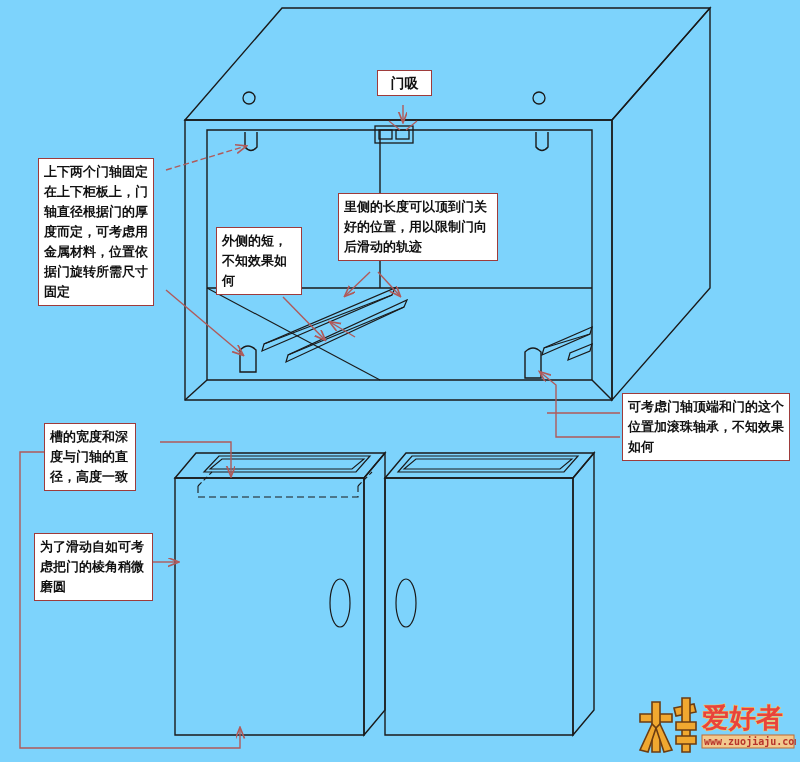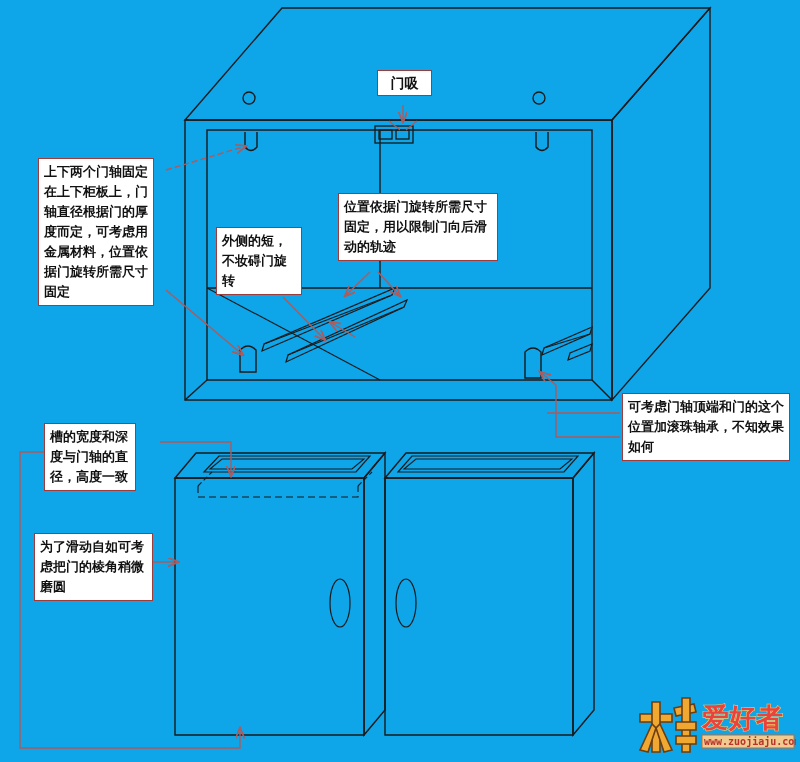--- a/index.html
+++ b/index.html
@@ -7,21 +7,21 @@
     padding: 0;
     background: #ffffff;
   }
   body {
     font-family: "DejaVu Sans", "Liberation Sans", sans-serif;
   }
   #stage {
     position: relative;
     width: 800px;
     height: 762px;
-    background: #0ea5e9;
+    background: #7dd3fc;
     overflow: hidden;
   }
   #drawing {
     position: absolute;
     left: 0;
     top: 0;
     width: 800px;
     height: 762px;
   }
   .note {
@@ -177,23 +177,23 @@
 
       <path d="M20,530 L20,748 L240,748 L240,728" marker-end="url(#ahead)"></path>
       <path d="M20,530 L20,452 L62,452"></path>
     </g>
   </svg>
 
   <div class="note" id="note-door-catch" style="left:377px; top:70px; width:55px;">门吸</div>
 
   <div class="note tight" style="left:38px; top:158px; width:116px;">上下两个门轴固定在上下柜板上，门轴直径根据门的厚度而定，可考虑用金属材料，位置依据门旋转所需尺寸固定</div>
 
-  <div class="note tight" style="left:216px; top:227px; width:86px;">外侧的短，不妆碍门旋转</div>
-
-  <div class="note tight" style="left:338px; top:193px; width:160px;">位置依据门旋转所需尺寸固定，用以限制门向后滑动的轨迹</div>
+  <div class="note tight" style="left:216px; top:227px; width:86px;">外侧的短，不知效果如何</div>
+
+  <div class="note tight" style="left:338px; top:193px; width:160px;">里侧的长度可以顶到门关好的位置，用以限制门向后滑动的轨迹</div>
 
 
   <div class="note tight" style="left:622px; top:393px; width:168px;">可考虑门轴顶端和门的这个位置加滚珠轴承，不知效果如何</div>
 
   <div class="note tight" style="left:44px; top:423px; width:92px;">槽的宽度和深度与门轴的直径，高度一致</div>
 
   <div class="note tight" style="left:34px; top:533px; width:119px;">为了滑动自如可考虑把门的棱角稍微磨圆</div>
 
   <svg id="watermark" viewBox="0 0 162 62">
     <g>

